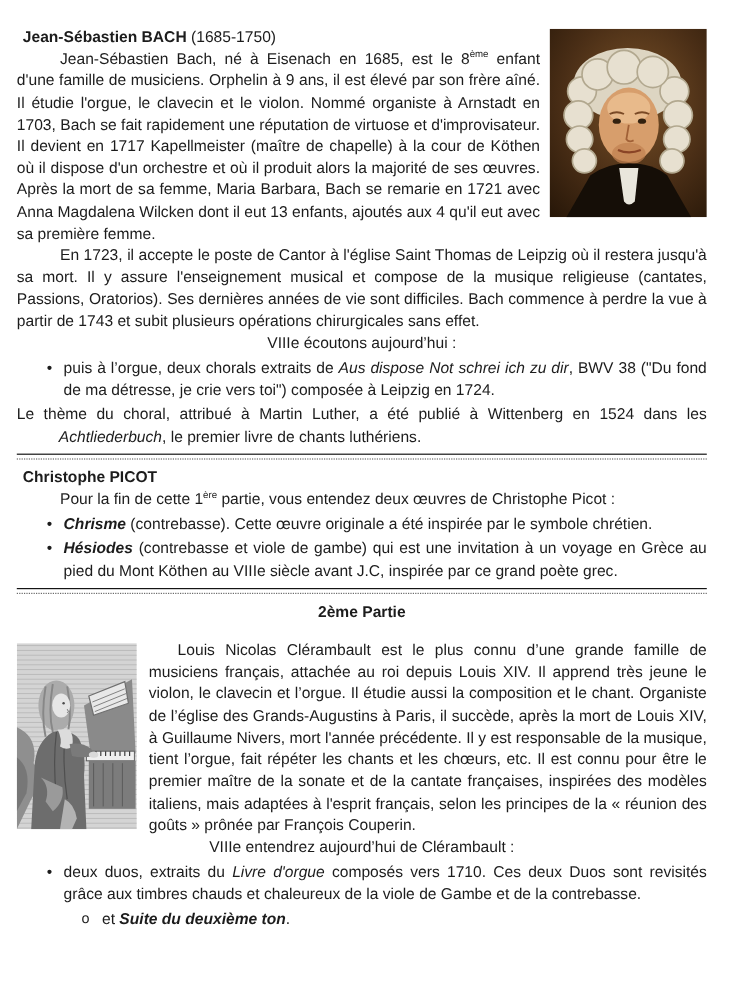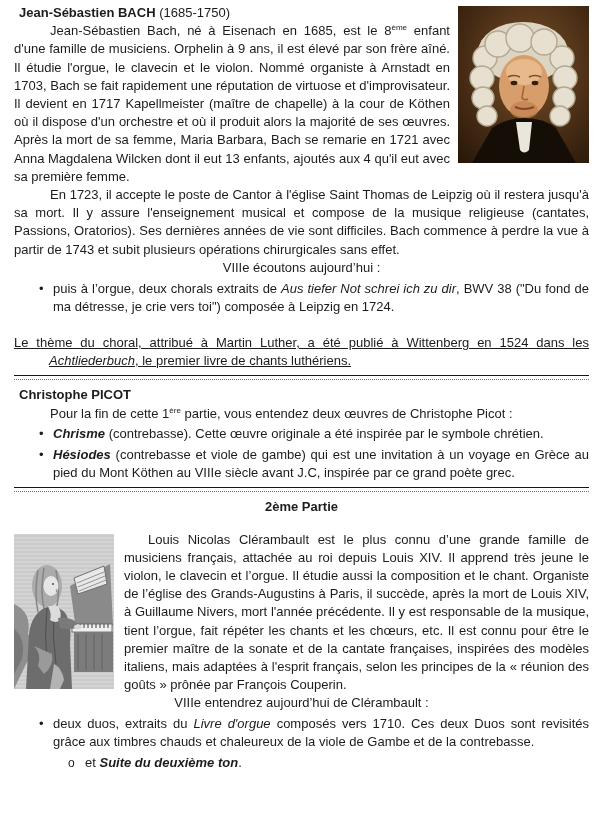--- a/index.html
+++ b/index.html
@@ -1,37 +1,37 @@
 <!DOCTYPE html>
 <html><head>
 <meta charset="utf-8">
 <style>
   html,body{margin:0;padding:0;background:#ffffff;}
   .page{
     box-sizing:border-box;
     width:609px;height:826px;
-    padding:4px 20px 0 14px;
+    padding:22px 20px 0 14px;
     font-family:"Liberation Sans",sans-serif;
     font-size:13px;line-height:18.2px;
     color:#1c1c1c;
     text-align:justify;
     overflow:hidden;
     background:#ffffff;
   }
   p{margin:0;}
   .sec-title{font-weight:700;text-align:left;margin:0 0 0 5px;}
   .dates{font-weight:400;}
   .indent{text-indent:36px;}
   .indent2{text-indent:24px;}
   .center{text-align:center;text-indent:0;}
   .bullet{position:relative;padding-left:39px;margin:2.5px 0;}
   .bullet::before{content:"\2022";position:absolute;left:25px;top:0;}
   .sub{position:relative;padding-left:71px;margin:1.5px 0;}
   .sub::before{content:"o";position:absolute;left:54px;top:-0.5px;font-size:12px;}
-  .hang{padding-left:35px;text-indent:-35px;margin-top:18px;text-decoration:underline;}
+  .hang{padding-left:35px;text-indent:-35px;margin-top:2px;}
   .divider{height:3px;border-top:1.4px solid #141414;border-bottom:1px dotted #6a6a6a;margin:5px 0 6px 0;}
   .part2{text-align:center;font-weight:700;margin:2px 0 10px 0;}
   .float-r{float:right;margin:2px 0 5px 8px;}
   .float-l{float:left;margin:3px 10px 3px 0;}
   .gap-sm{height:4px;}
   .r-i{font-style:italic;}
   .r-bi{font-weight:700;font-style:italic;}
   .r-sup{font-size:0.62em;vertical-align:super;line-height:0;}
 </style>
 </head>
@@ -85,21 +85,21 @@
     <p class="sec-title">
       <span>Jean-Sébastien BACH</span>
       <span class="dates">(1685-1750)</span>
     </p>
 
     <p class="indent"><span>Jean-Sébastien Bach, né à Eisenach en 1685, est le 8</span><span class="r-sup">ème</span><span> enfant d'une famille de musiciens. Orphelin à 9 ans, il est élevé par son frère aîné. Il étudie l'orgue, le clavecin et le violon. Nommé organiste à Arnstadt en 1703, Bach se fait rapidement une réputation de virtuose et d'improvisateur. Il devient en 1717 Kapellmeister (maître de chapelle) à la cour de Köthen où il dispose d'un orchestre et où il produit alors la majorité de ses œuvres. Après la mort de sa femme, Maria Barbara, Bach se remarie en 1721 avec Anna Magdalena Wilcken dont il eut 13 enfants, ajoutés aux 4 qu'il eut avec sa première femme.</span></p>
     <p class="indent">En 1723, il accepte le poste de Cantor à l'église Saint Thomas de Leipzig où il restera jusqu'à sa mort. Il y assure l'enseignement musical et compose de la musique religieuse (cantates, Passions, Oratorios). Ses dernières années de vie sont difficiles. Bach commence à perdre la vue à partir de 1743 et subit plusieurs opérations chirurgicales sans effet.</p>
 
     <p class="center">VIIIe écoutons aujourd’hui :</p>
 
-    <div class="bullet"><span>puis à l’orgue, deux chorals extraits de </span><span class="r-i">Aus tiefer Not schrei ich zu dir</span><span>, BWV 38 ("Du fond de ma détresse, je crie vers toi") composée à Leipzig en 1724.</span></div>
+    <div class="bullet"><span>puis à l’orgue, deux chorals extraits de </span><span class="r-i">Aus dispose Not schrei ich zu dir</span><span>, BWV 38 ("Du fond de ma détresse, je crie vers toi") composée à Leipzig en 1724.</span></div>
 
     <p class="hang"><span>Le thème du choral, attribué à Martin Luther, a été publié à Wittenberg en 1524 dans les </span><span class="r-i">Achtliederbuch</span><span>, le premier livre de chants luthériens.</span></p>
   </div>
 
   <div class="divider"></div>
 
   <div>
     <p class="sec-title">Christophe PICOT</p>
     <p class="indent"><span>Pour la fin de cette 1</span><span class="r-sup">ère</span><span> partie, vous entendez deux œuvres de Christophe Picot :</span></p>
     <div class="bullet"><span class="r-bi">Chrisme</span><span> (contrebasse). Cette œuvre originale a été inspirée par le symbole chrétien.</span></div>

